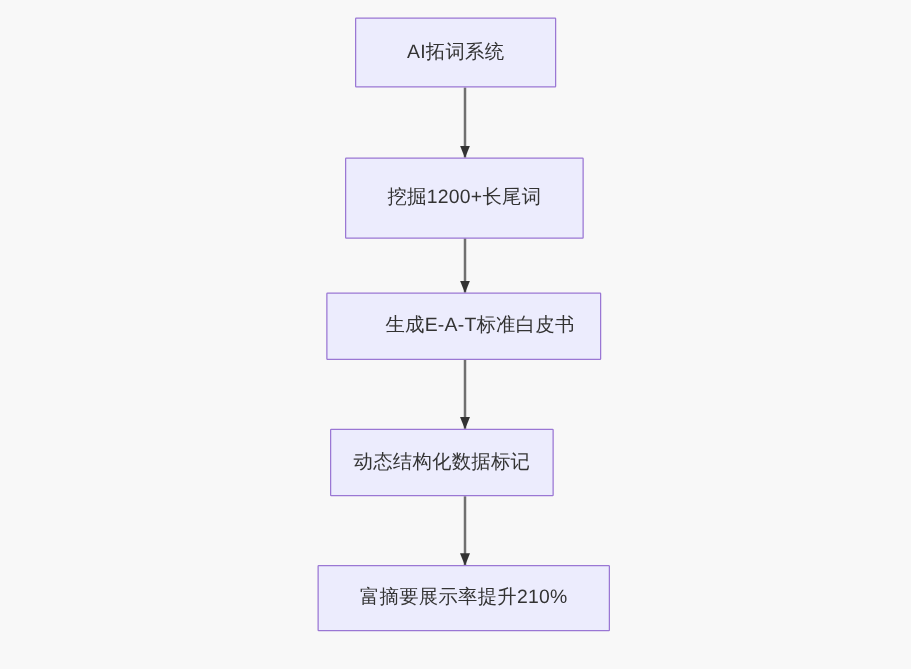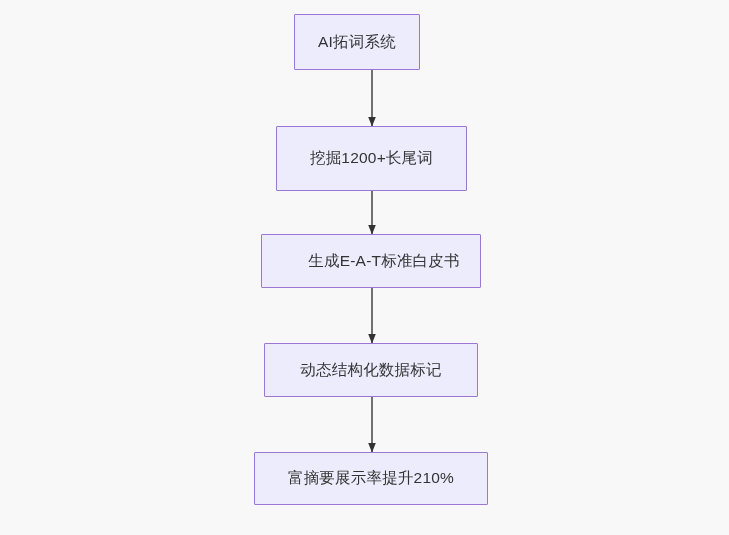--- a/index.html
+++ b/index.html
@@ -60,33 +60,33 @@
 
     <line x1="372" y1="70" x2="372" y2="126" stroke="#707070" stroke-width="2" marker-end="url(#arrowhead)"></line>
 
     <line x1="372" y1="180" x2="372" y2="234" stroke="#707070" stroke-width="2" marker-end="url(#arrowhead)"></line>
 
     <line x1="372" y1="288" x2="372" y2="343" stroke="#707070" stroke-width="2" marker-end="url(#arrowhead)"></line>
 
     <line x1="372" y1="397" x2="372" y2="452" stroke="#707070" stroke-width="2" marker-end="url(#arrowhead)"></line>
   </svg>
 
-  <div class="node" style="left:294px; top:14px; width:126px; height:56px;">
+  <div class="node" style="left:284px; top:14px; width:161px; height:56px;">
     <span class="node-label">AI拓词系统</span>
   </div>
 
   <div class="node" style="left:276px; top:126px; width:191px; height:65px;">
     <span class="node-label">挖掘1200+长尾词</span>
   </div>
 
   <div class="node" style="left:261px; top:234px; width:220px; height:54px;padding-left:26px;">
     <span class="node-label">生成E-A-T标准白皮书</span>
   </div>
 
-  <div class="node" style="left:264px; top:343px; width:214px; height:54px;">
+  <div class="node" style="left:264px; top:343px; width:179px; height:54px;">
     <span class="node-label">动态结构化数据标记</span>
   </div>
 
   <div class="node" style="left:254px; top:452px; width:234px; height:53px;text-align:right;">
     <span class="node-label">富摘要展示率提升210%</span>
   </div>
 
 </div>
 
 </body></html>

